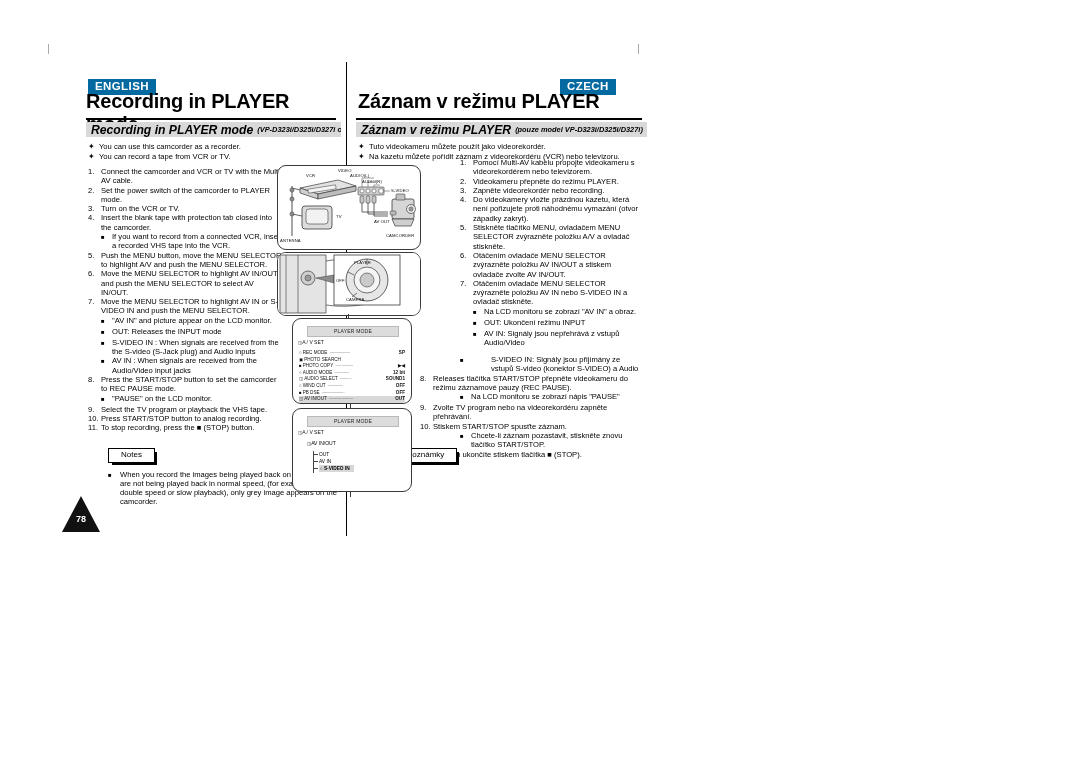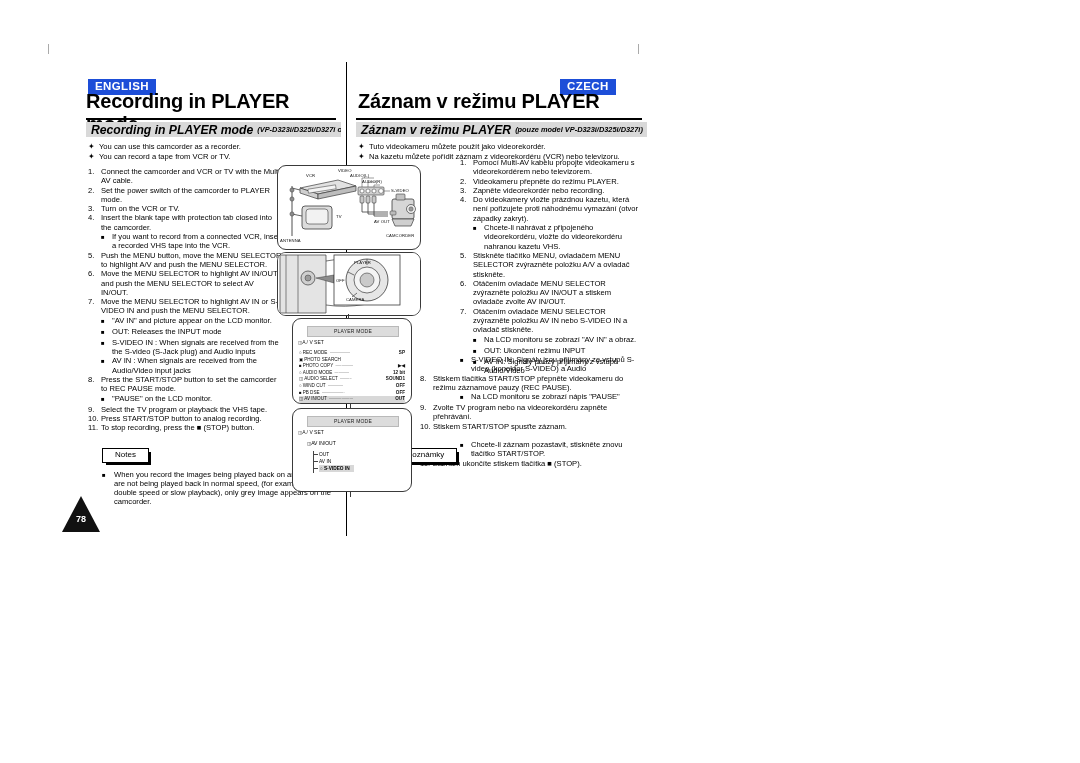--- a/index.html
+++ b/index.html
@@ -19,21 +19,21 @@
   .cm1{left:48px;top:44px;width:1px;height:10px;}
   .cm2{left:638px;top:44px;width:1px;height:10px;}
 
   
   .divider{
     position:absolute;left:346px;top:62px;width:1px;height:474px;background:#000;
   }
 
   
   .lang-tag{
-    display:inline-block;background:#1d4ed8;color:#fff;
+    display:inline-block;background:#0369a1;color:#fff;
     font-weight:bold;font-size:11.5px;letter-spacing:.4px;
     padding:1px 7px 2px 7px;line-height:1.15;text-align:center;
   }
   .hdr-left{position:absolute;left:88px;top:76px;}
   .hdr-right{position:absolute;left:560px;top:76px;}
   .title-left{
     position:absolute;left:86px;top:90px;width:250px;
     font-size:20px;font-weight:bold;letter-spacing:-.2px;
   }
   .title-right{
@@ -89,21 +89,21 @@
     content:"";position:absolute;right:-3px;top:3px;
     width:3px;height:100%;background:#000;
   }
   .notes-tab::before{
     content:"";position:absolute;left:3px;bottom:-3px;
     width:100%;height:3px;background:#000;
   }
   .notes-body{font-size:7.6px;line-height:9.3px;margin-top:7px;}
   .notes-body .row{display:flex;margin-bottom:1px;}
   .notes-body .sq{width:12px;flex:0 0 12px;font-size:6px;line-height:10px;}
-  .notes-left{left:102px;top:443px;width:252px;}
+  .notes-left{left:108px;top:443px;width:252px;}
   .notes-right{left:394px;top:443px;width:232px;}
 
   
   .pagenum{
     position:absolute;left:62px;top:496px;width:38px;height:36px;
   }
   .pagenum .tri{
     position:absolute;left:0;top:0;width:0;height:0;
     border-left:19px solid transparent;
     border-right:19px solid transparent;
@@ -293,24 +293,20 @@
         <span class="t">Videokameru přepněte do režimu PLAYER.</span>
       </div>
     <div class="s">
         <span class="n">3.</span>
         <span class="t">Zapněte videorekordér nebo recording.</span>
       </div>
     <div class="s">
         <span class="n">4.</span>
         <span class="t">Do videokamery vložte prázdnou kazetu, která není pořizujete proti náhodnému vymazání (otvor západky zakryt).</span>
       </div>
-    <div class="sub">
-        <span class="sq">■</span>
-        <span class="sqt">Chcete-li nahrávat z připojeného videorekordéru, vložte do videorekordéru nahranou kazetu VHS.</span>
-      </div>
     <div class="s">
         <span class="n">5.</span>
         <span class="t">Stiskněte tlačítko MENU, ovladačem MENU SELECTOR zvýrazněte položku A/V a ovladač stiskněte.</span>
       </div>
     <div class="s">
         <span class="n">6.</span>
         <span class="t">Otáčením ovladače MENU SELECTOR zvýrazněte položku AV IN/OUT a stiskem ovladače zvolte AV IN/OUT.</span>
       </div>
     <div class="s">
         <span class="n">7.</span>
@@ -319,46 +315,46 @@
     <div class="sub">
         <span class="sq">■</span>
         <span class="sqt">Na LCD monitoru se zobrazí "AV IN" a obraz.</span>
       </div>
     <div class="sub">
         <span class="sq">■</span>
         <span class="sqt">OUT: Ukončení režimu INPUT</span>
       </div>
     <div class="sub">
         <span class="sq">■</span>
-        <span class="sqt">AV IN: Signály pauzy přijímány z vstupů Audio/Video</span>
+        <span class="sqt">AV IN: Signály jsou nepřehrává z vstupů Audio/Video</span>
       </div>
   </div>
 
   <div class="steps steps-right-wide">
-    <div class="sub" style="margin-left:40px;">
+    <div class="sub" style="margin-left:40px;gap:20px;">
         <span class="sq">■</span>
         <span class="sqt">S-VIDEO IN: Signály jsou přijímány ze vstupů S-video (konektor S-VIDEO) a Audio</span>
       </div>
     <div class="s">
         <span class="n">8.</span>
-        <span class="t">Stiskem tlačítka START/STOP přepněte videokameru do režimu záznamové pauzy (REC PAUSE).</span>
+        <span class="t">Releases tlačítka START/STOP přepněte videokameru do režimu záznamové pauzy (REC PAUSE).</span>
       </div>
     <div class="sub" style="margin-left:40px;">
         <span class="sq">■</span>
         <span class="sqt">Na LCD monitoru se zobrazí nápis "PAUSE"</span>
       </div>
     <div class="s">
         <span class="n">9.</span>
         <span class="t">Zvolte TV program nebo na videorekordéru zapněte přehrávání.</span>
       </div>
     <div class="s">
         <span class="n">10.</span>
         <span class="t">Stiskem START/STOP spusťte záznam.</span>
       </div>
-    <div class="sub" style="margin-left:40px;margin-top:9px;">
+    <div class="sub" style="margin-left:40px;">
         <span class="sq">■</span>
         <span class="sqt">Chcete-li záznam pozastavit, stiskněte znovu tlačítko START/STOP.</span>
       </div>
     <div class="s">
         <span class="n">11.</span>
         <span class="t">Záznam ukončíte stiskem tlačítka ■ (STOP).</span>
       </div>
   </div>
 
   <div class="notesbox notes-left">

